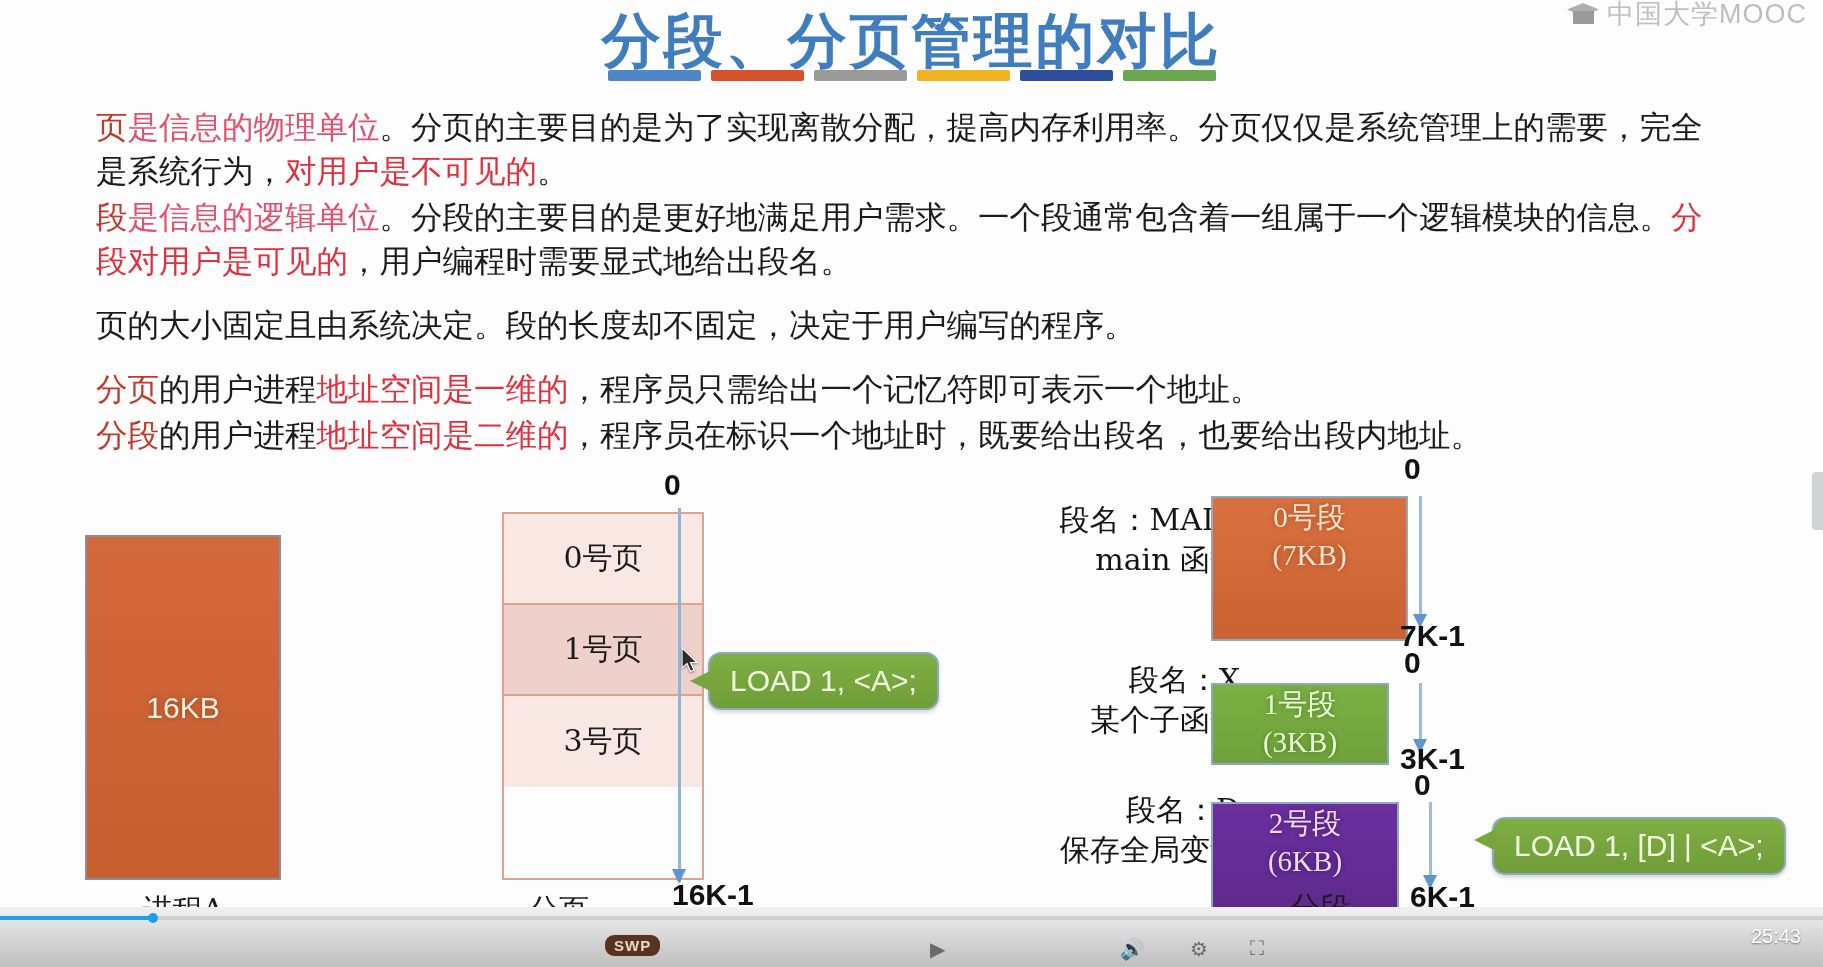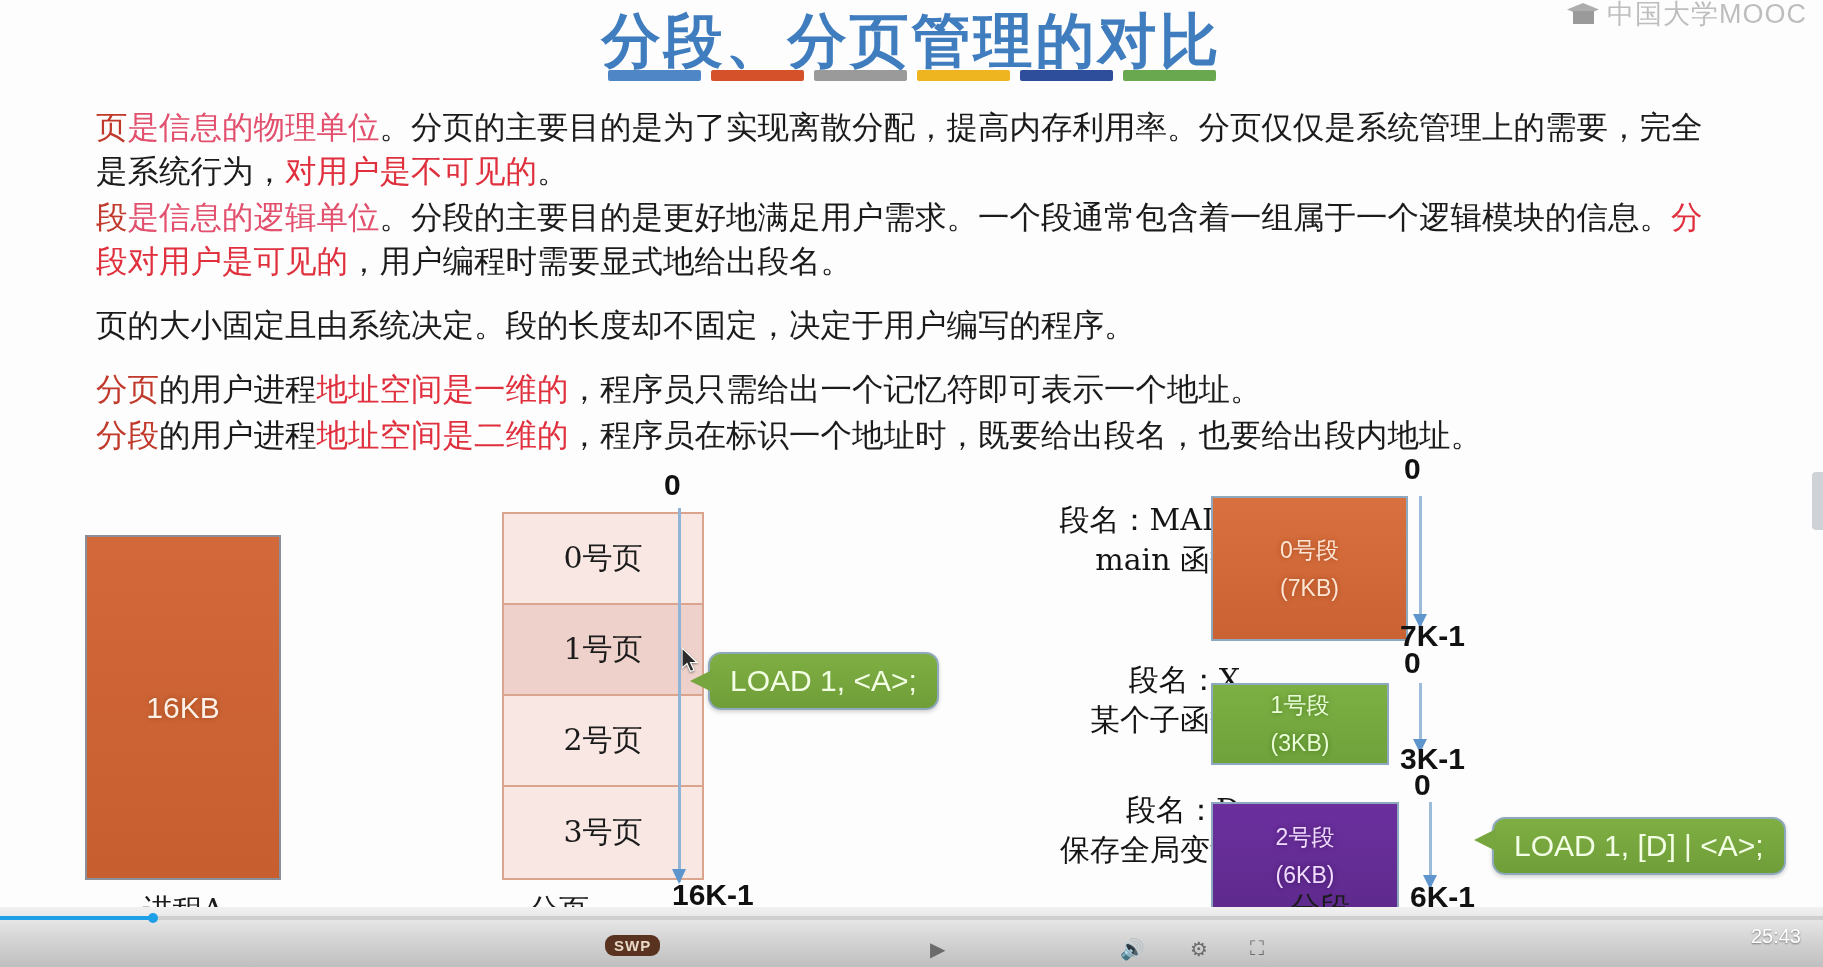--- a/index.html
+++ b/index.html
@@ -82,22 +82,22 @@
   .cursor{position:absolute;width:0;height:0;z-index:30;}
   .cursor svg{display:block;filter:drop-shadow(0 1px 1px rgba(0,0,0,.45));}
 
   
   .segdesc{position:absolute;text-align:right;width:310px;
     font-family:"DejaVu Serif","Liberation Serif",serif;font-size:30px;color:#141414;line-height:40px;}
   .segdesc .l2{display:block;}
 
   
   .segbox{position:absolute;box-sizing:border-box;border:2px solid #8ea8bd;
-    display:flex;flex-direction:column;align-items:center;justify-content:center;
-    font-size:23px;line-height:38px;}
+    display:flex;flex-direction:column;align-items:center;
+    font-size:29px;line-height:38px;font-family:Liberation Serif, serif;}
   .seg0{background:linear-gradient(180deg,#d9703f 0%,#cb6233 100%);color:#fde5d4;
         text-shadow:0 0 5px rgba(120,50,10,.55);}
   .seg1{background:linear-gradient(180deg,#7cb043 0%,#6fa23b 100%);color:#eaffd8;
         text-shadow:0 0 5px rgba(40,80,10,.5);}
   .seg2{background:linear-gradient(180deg,#6b2f9e 0%,#5f2a8e 100%);color:#f0dcff;
         text-shadow:0 0 5px rgba(40,0,70,.55);}
 
   .seg-axis{position:absolute;width:3px;background:#9dbcd9;}
   .seg-axis:after{content:"";position:absolute;left:-6px;bottom:-2px;
     border-left:7.5px solid transparent;border-right:7.5px solid transparent;
@@ -162,21 +162,20 @@
   <div class="diagram">
 
     <div class="procA">
       <span>16KB</span>
     </div>
     <div class="procA-label">进程A</div>
 
     <div class="pages">
       <div class="page-cell">0号页</div>
       <div class="page-cell hl">1号页</div>
-      <div class="page-cell">2号页</div>
       <div class="page-cell">3号页</div>
     </div>
     <div class="pages-label">分页</div>
 
     <div class="axis-pg"></div>
     <div class="lbl" style="left:664px;top:-12px;">0</div>
     <div class="lbl" style="left:672px;top:398px;text-decoration:underline;">16K-1</div>
 
     <div class="bubble b1" style="left:708px;top:172px;">
       <span class="tail"></span>

